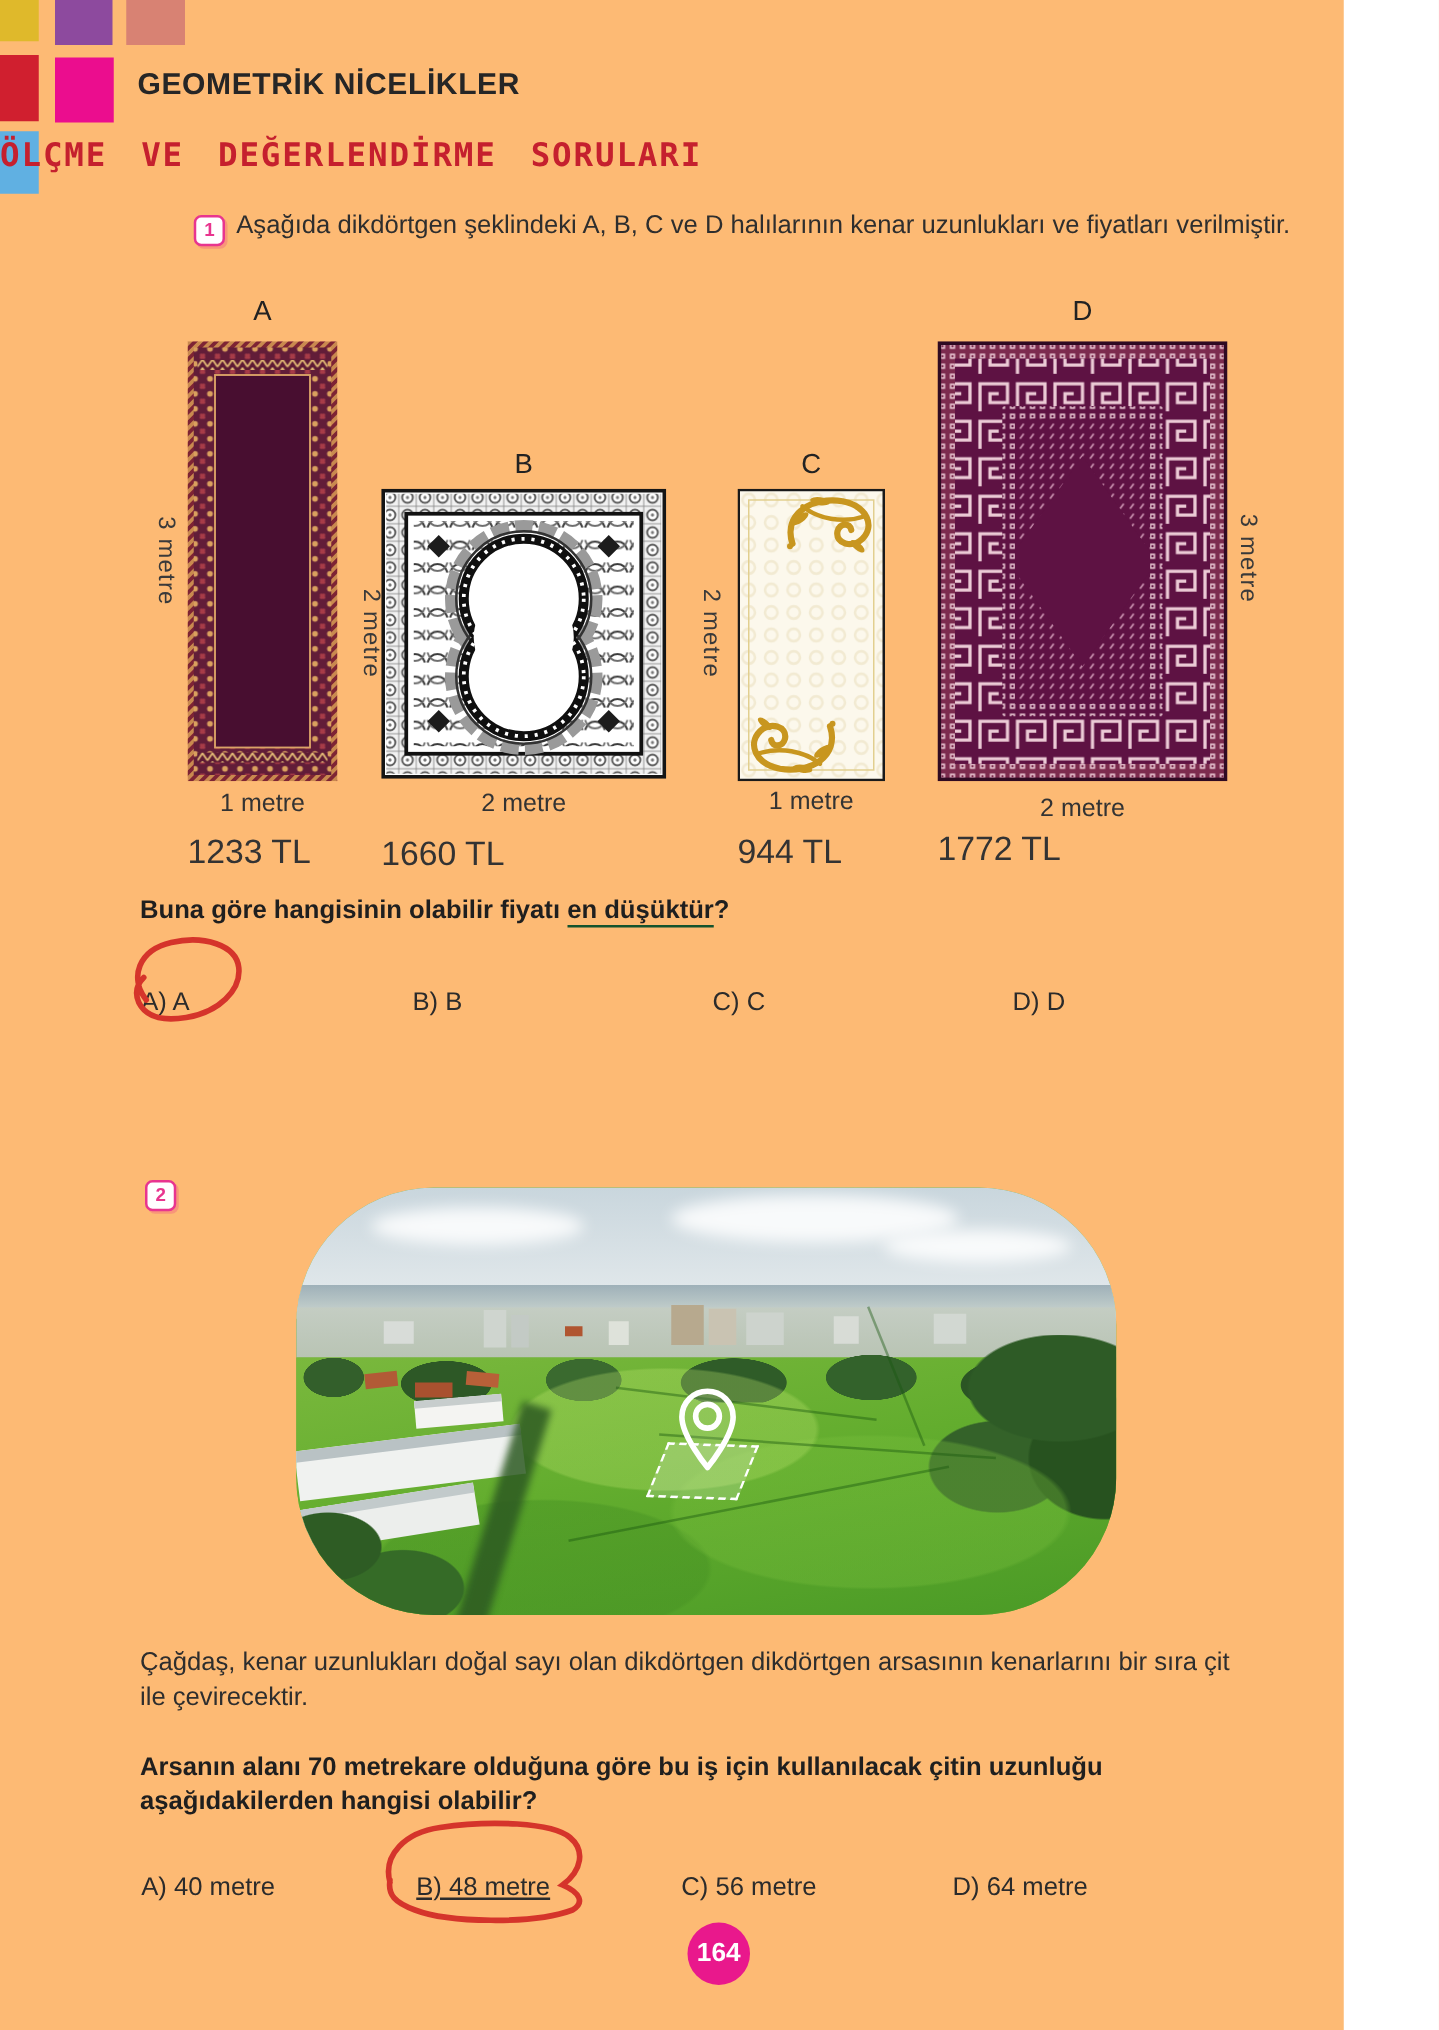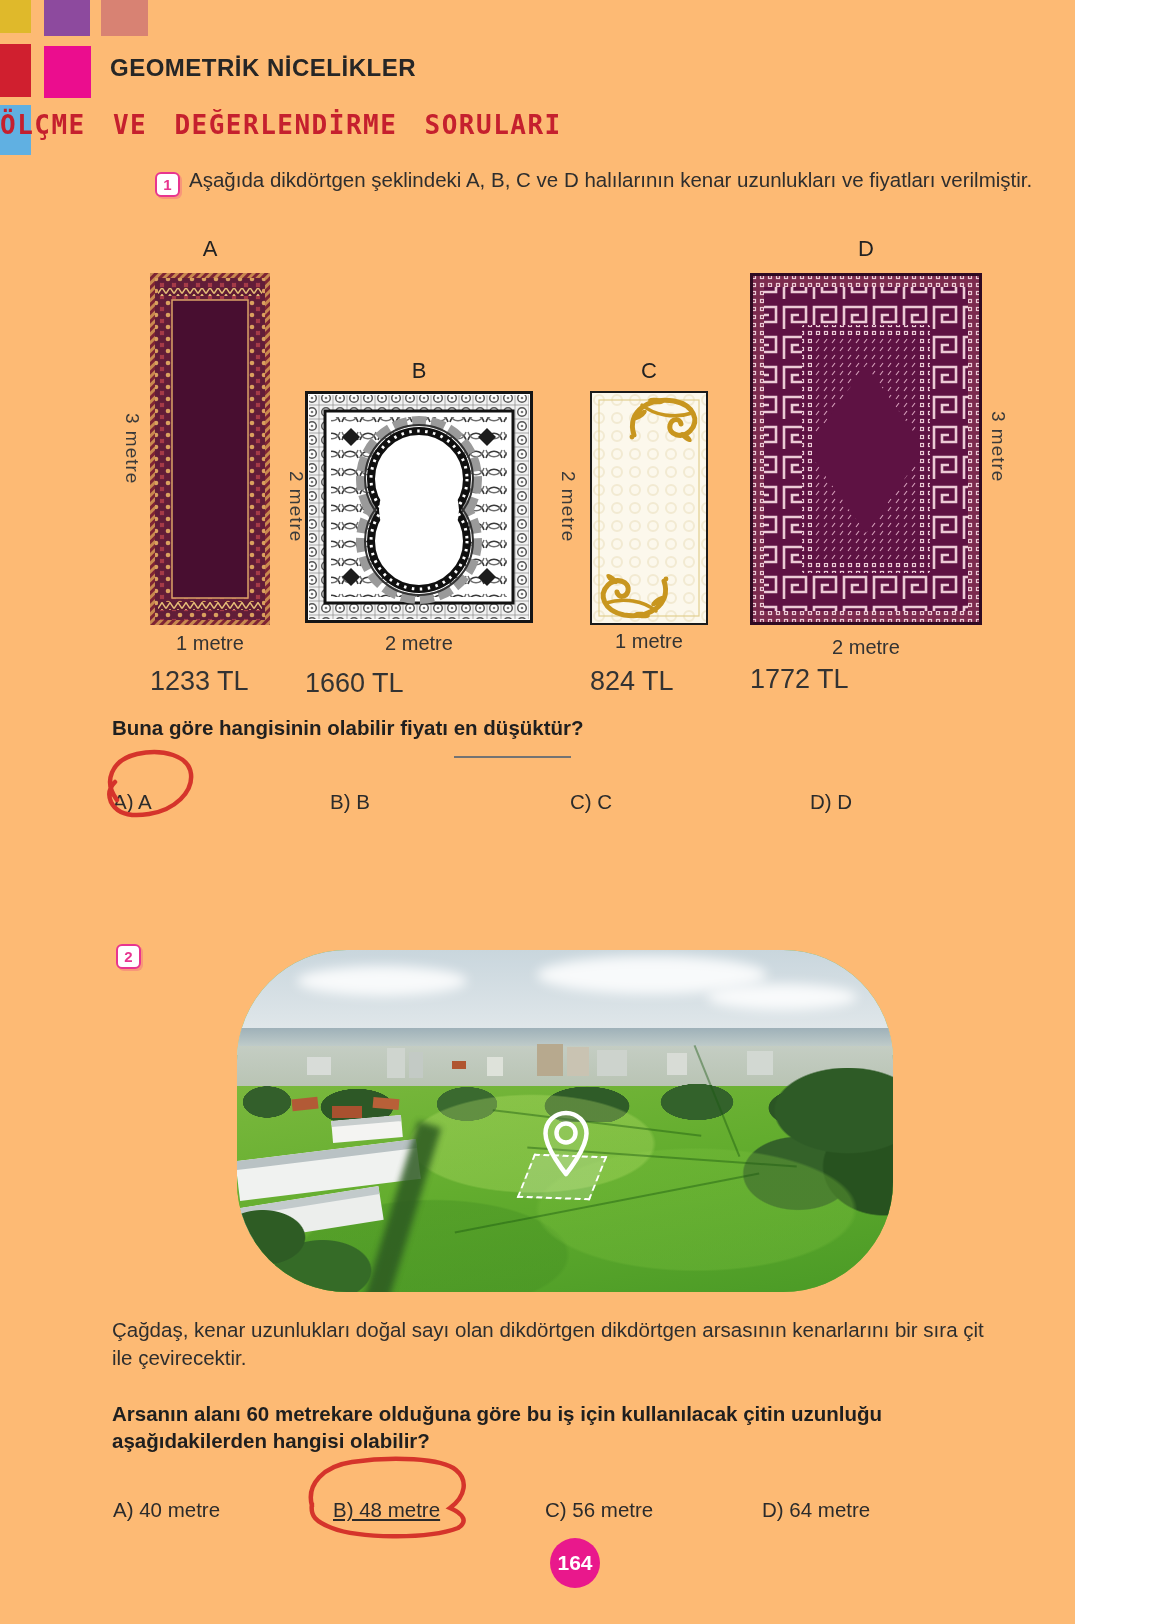--- a/index.html
+++ b/index.html
@@ -15,21 +15,21 @@
     font-family:"DejaVu Sans Mono", monospace;font-weight:bold;font-size:26px;
     color:#c5202e;letter-spacing:1.5px;word-spacing:10px;}
 
   .q-badge{display:inline-block;width:21px;height:21px;line-height:21px;text-align:center;
     border:2px solid #e8358f;border-radius:6px;color:#e8358f;font-weight:bold;font-size:15px;
     background:#fff;box-shadow:2px 2px 0 rgba(233,24,140,.22);vertical-align:-3px;margin-right:9px;}
   .q2-badge{left:116px;top:944px;}
 
   .body-text{font-size:20.5px;line-height:28px;color:#2e2e2e;}
   .bold-text{font-size:20.5px;line-height:27px;color:#1f1f1f;font-weight:bold;}
-  .underlined{border-bottom:2px solid #737373;padding-bottom:17px;}
+  .underlined{border-bottom:2px solid #14532d;padding-bottom:1px;}
 
   .carpet-letter{font-size:22px;color:#222;text-align:center;}
   .dim-label{font-size:20px;color:#333;text-align:center;}
   .price-label{font-size:27px;color:#333;text-align:left;}
   .vlabel{writing-mode:vertical-rl;font-size:19px;color:#3a3a3a;letter-spacing:1px;
           display:flex;align-items:center;justify-content:center;width:24px;}
 
   .option{font-size:20.5px;color:#2b2b2b;white-space:nowrap;margin-top:12px;}
 
   
@@ -167,21 +167,21 @@
       <path d="M44,44 C36,20 60,6 84,10 C104,14 110,30 100,40 C92,48 78,44 80,34 C82,27 90,27 91,33" stroke-width="5"></path>
       <path d="M52,14 C64,24 84,28 102,22" stroke-width="3.5"></path>
       <ellipse cx="50" cy="24" rx="8" ry="3.2" transform="rotate(-35 50 24)" fill="#c8961f" stroke="none"></ellipse>
       <ellipse cx="66" cy="10" rx="8" ry="3.2" transform="rotate(8 66 10)" fill="#c8961f" stroke="none"></ellipse>
       <ellipse cx="96" cy="46" rx="7" ry="3" transform="rotate(40 96 46)" fill="#c8961f" stroke="none"></ellipse>
       <circle cx="42" cy="46" r="2.4" fill="#c8961f" stroke="none"></circle>
     </g>
   </svg>
   <div class="abs vlabel" style="left:556px;top:447px;height:120px;">2 metre</div>
   <div class="abs dim-label" style="left:590px;top:630px;width:118px;">1 metre</div>
-  <div class="abs price-label" style="left:590px;top:666px;width:118px;">824 TL</div>
+  <div class="abs price-label" style="left:590px;top:666px;width:118px;">944 TL</div>
 
   <div class="abs carpet-letter" style="left:750px;top:236px;width:232px;">D</div>
   <svg class="abs" style="left:750px;top:273px;" width="232" height="352" viewBox="0 0 232 352">
     <rect x="1.5" y="1.5" width="229" height="349" fill="#5e1243" stroke="#2f0a22" stroke-width="3"></rect>
     <path d="M3,3 h226 v346 h-226 z M14,14 h204 v324 h-204 z" fill="url(#pD1)" fill-rule="evenodd"></path>
     <path d="M14,14 h204 v324 h-204 z M52,52 h128 v248 h-128 z" fill="url(#pD2)" fill-rule="evenodd"></path>
     <path d="M52,52 h128 v248 h-128 z M62,62 h108 v228 h-108 z" fill="url(#pD1b)" fill-rule="evenodd"></path>
     <rect x="62" y="62" width="108" height="228" fill="url(#pD3)"></rect>
     <polygon points="116,92 170,168 170,184 116,260 62,184 62,168" fill="#5e1243"></polygon>
   </svg>
@@ -253,21 +253,21 @@
       radial-gradient(80px 50px at 65% 75%,#356b27 60%,transparent 62%);"></div>
     <div class="plot"></div>
     <svg style="position:absolute;left:298px;top:158px;" width="62" height="72" viewBox="0 0 60 72">
       <path d="M30 5 C18.5 5 9.5 14 9.5 25.5 C9.5 41 30 66 30 66 C30 66 50.5 41 50.5 25.5 C50.5 14 41.5 5 30 5 Z" fill="rgba(255,255,255,0.10)" stroke="#ffffff" stroke-width="4.5" stroke-linejoin="round"></path>
       <circle cx="30" cy="25" r="9.5" fill="none" stroke="#ffffff" stroke-width="4.5"></circle>
     </svg>
   </div>
 
   <div class="abs body-text" style="left:112px;top:1316px;width:892px;">Çağdaş, kenar uzunlukları doğal sayı olan dikdörtgen dikdörtgen arsasının kenarlarını bir sıra çit ile çevirecektir.</div>
 
-  <div class="abs bold-text" style="left:112px;top:1400px;width:912px;">Arsanın alanı 60 metrekare olduğuna göre bu iş için kullanılacak çitin uzunluğu aşağıdakilerden hangisi olabilir?</div>
+  <div class="abs bold-text" style="left:112px;top:1400px;width:912px;">Arsanın alanı 70 metrekare olduğuna göre bu iş için kullanılacak çitin uzunluğu aşağıdakilerden hangisi olabilir?</div>
 
   <div class="abs option" style="left:113px;top:1486px;">A) 40 metre</div>
   <div class="abs option" style="left:333px;top:1486px;text-decoration:underline;">B) 48 metre</div>
   <div class="abs option" style="left:545px;top:1486px;">C) 56 metre</div>
   <div class="abs option" style="left:762px;top:1486px;">D) 64 metre</div>
 
   <svg class="abs" style="left:296px;top:1448px;" width="188" height="96" viewBox="0 0 188 96">
     <path d="M16,58 C10,36 28,18 56,14 C96,8 146,10 160,22 C172,32 170,48 154,60 C168,66 172,74 162,80 C130,92 62,90 36,80 C20,74 14,68 16,56" fill="none" stroke="#d5342b" stroke-width="4.5" stroke-linecap="round"></path>
   </svg>
 

